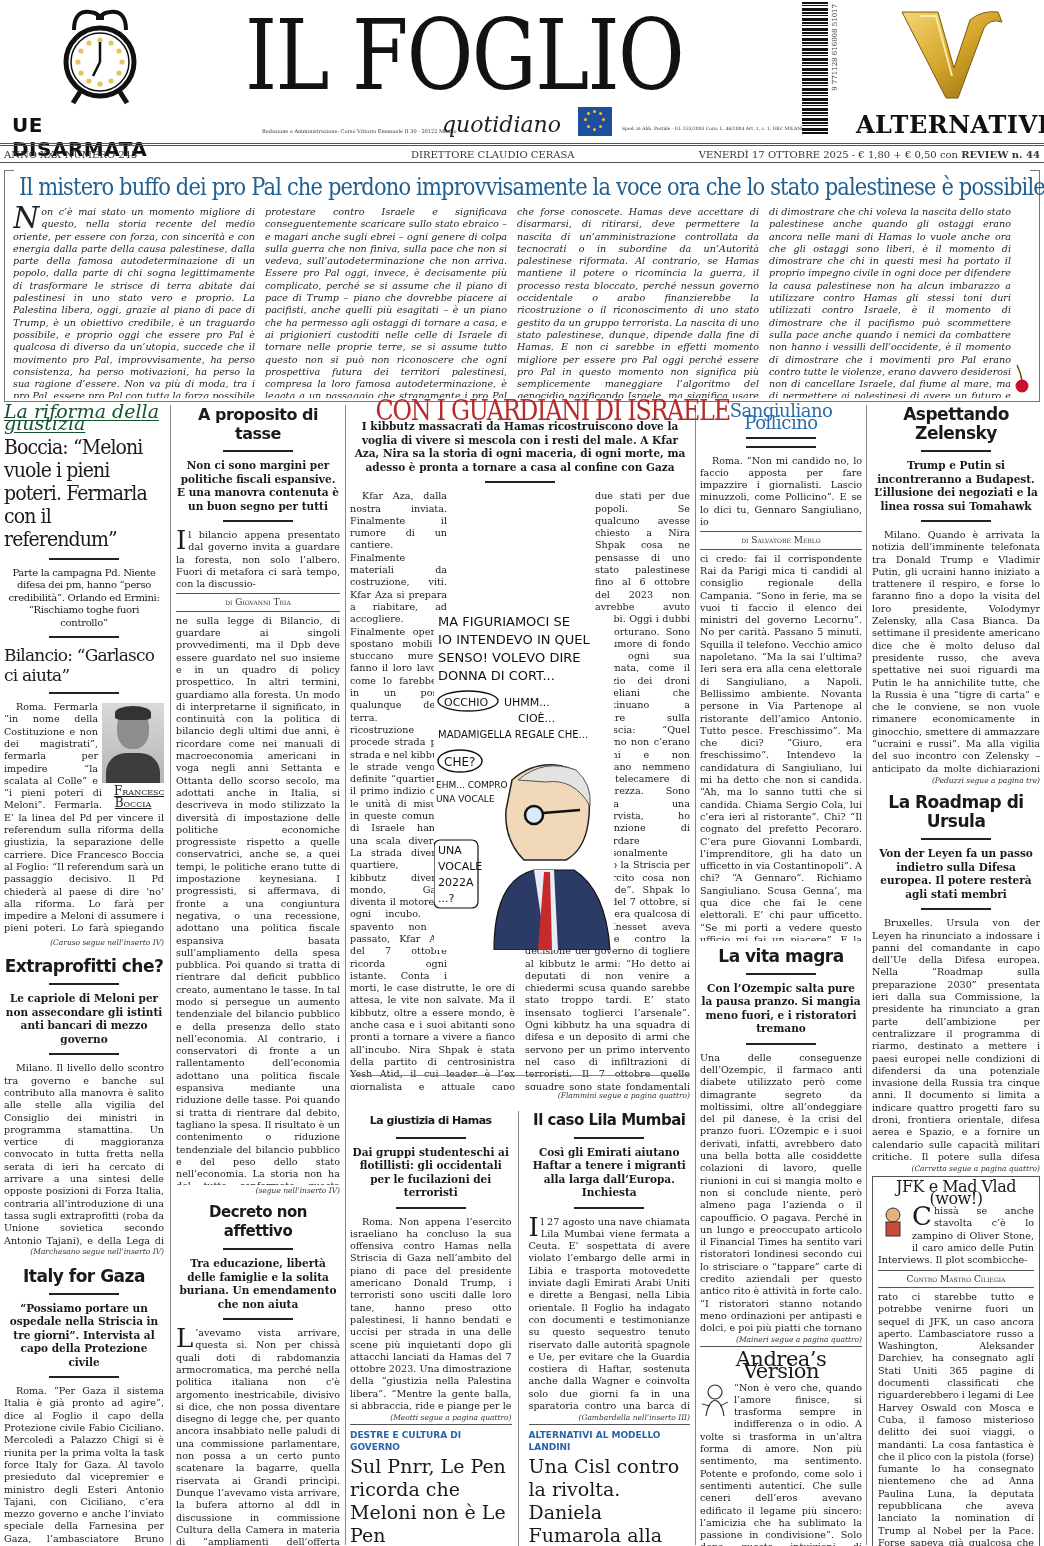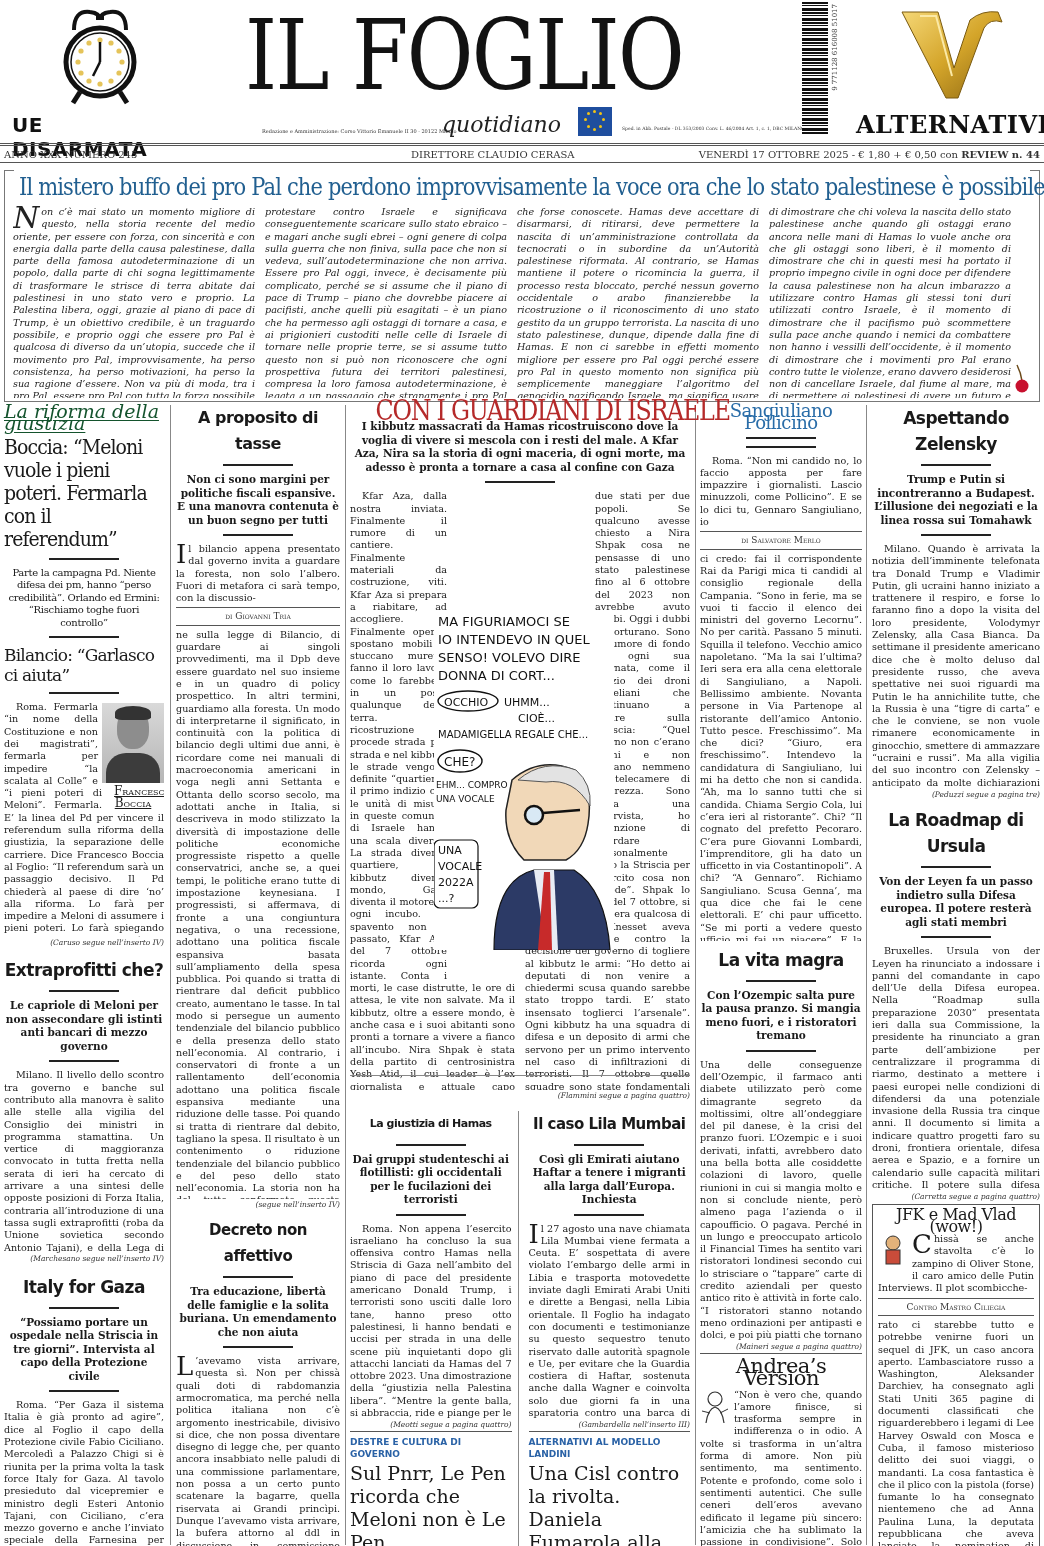--- a/index.html
+++ b/index.html
@@ -31,21 +31,21 @@
   .editorial .bracket-r { position: absolute; right: -1px; top: 0; width: 10px; height: 20px; border-top: 1px solid #777; border-right: 1px solid #777; }
   .editorial h1 { position: absolute; left: 14px; top: 2px; width: 1010px; font-family: "DejaVu Serif", serif; font-weight: normal; font-size: 25px; color: #215f90; letter-spacing: -1px; transform: scaleX(0.84); transform-origin: left top; white-space: nowrap; }
   .edit-cols { position: absolute; left: 8px; top: 36px; width: 1020px; height: 192px; display: flex; gap: 10px; }
   .edit-cols p { flex: 1; font-style: italic; font-size: 9.6px; line-height: 12.3px; text-align: justify; color: #222; overflow: hidden; }
   .edit-cols p .drop { float: left; font-size: 30px; line-height: 24px; font-style: italic; margin-right: 2px; }
   .cherry { position: absolute; right: 8px; bottom: 8px; width: 20px; height: 30px; }
 
   .col { position: absolute; top: 405px; font-size: 9.6px; line-height: 12.3px; }
   .col .kicker-red { font-style: italic; font-size: 19px; color: #14532d; text-decoration: underline; text-underline-offset: 2px; }
   .col .head-serif { font-family: "DejaVu Serif", serif; font-size: 21px; line-height: 23px; letter-spacing: -1px; transform: scaleX(0.9); transform-origin: left top; width: 111%; }
-  .col .head-sans { font-family: "DejaVu Sans", sans-serif; font-weight: bold; font-size: 17px; line-height: 26px; text-align: center; letter-spacing: -0.5px; }
+  .col .head-sans { font-family: "DejaVu Sans", sans-serif; font-weight: bold; font-size: 17px; line-height: 19px; text-align: center; letter-spacing: -0.5px; }
   .col .sub-bold { font-weight: bold; font-size: 10.5px; line-height: 13.5px; text-align: center; }
   .rule { width: 70px; height: 2px; background: #222; margin: 7px auto; }
   .text { text-align: justify; font-size: 9.6px; line-height: 12.3px; overflow: hidden; }
   .text.indent { text-indent: 12px; }
   .byline { font-variant: small-caps; text-align: center; font-size: 9px; border-top: 1px solid #555; border-bottom: 1px solid #555; padding: 2px 0; margin: 3px 0; color: #333; }
   .segue { font-style: italic; font-size: 7.5px; float: right; color: #333; }
   .vline { position: absolute; top: 405px; width: 1px; background: #888; }
   .hline { position: absolute; height: 1px; background: #888; }
 
   .col1 { left: 4px; width: 160px; }

